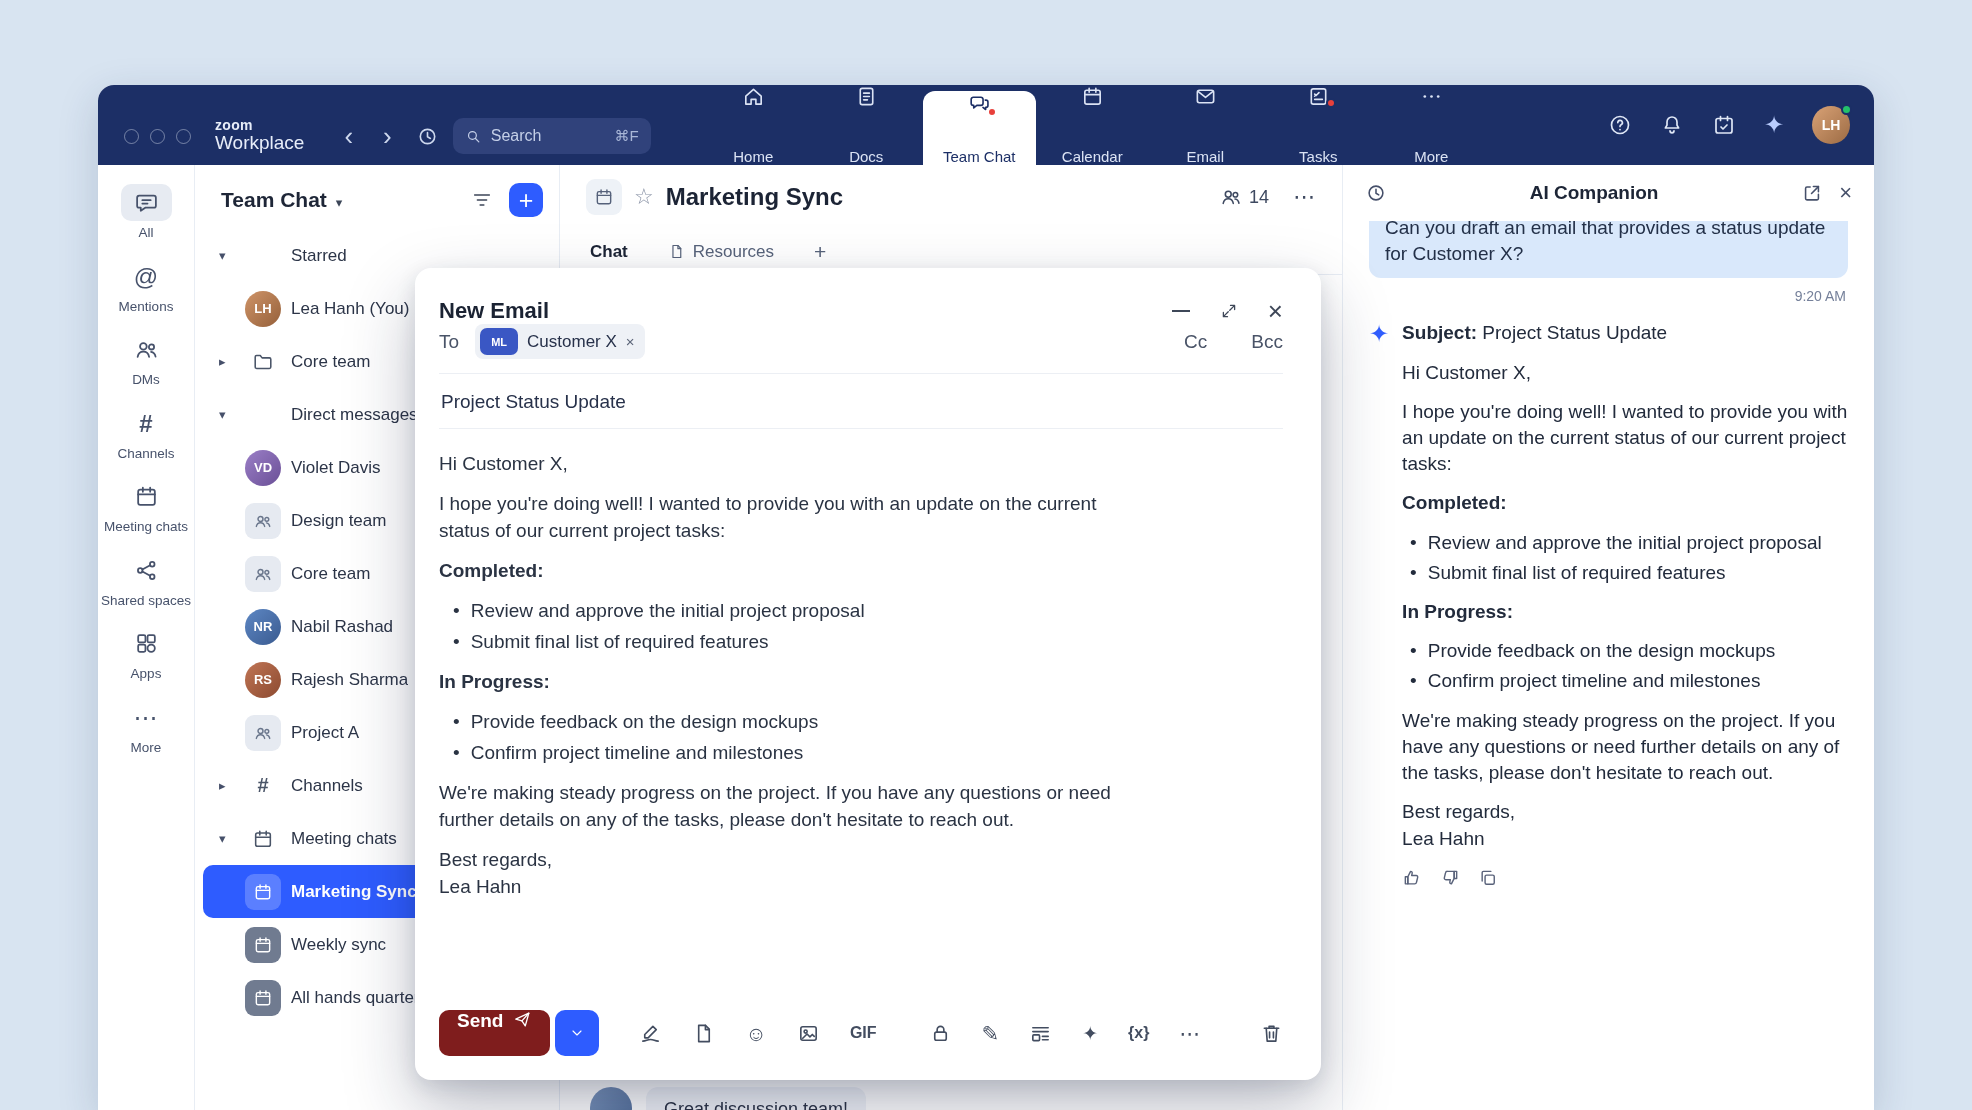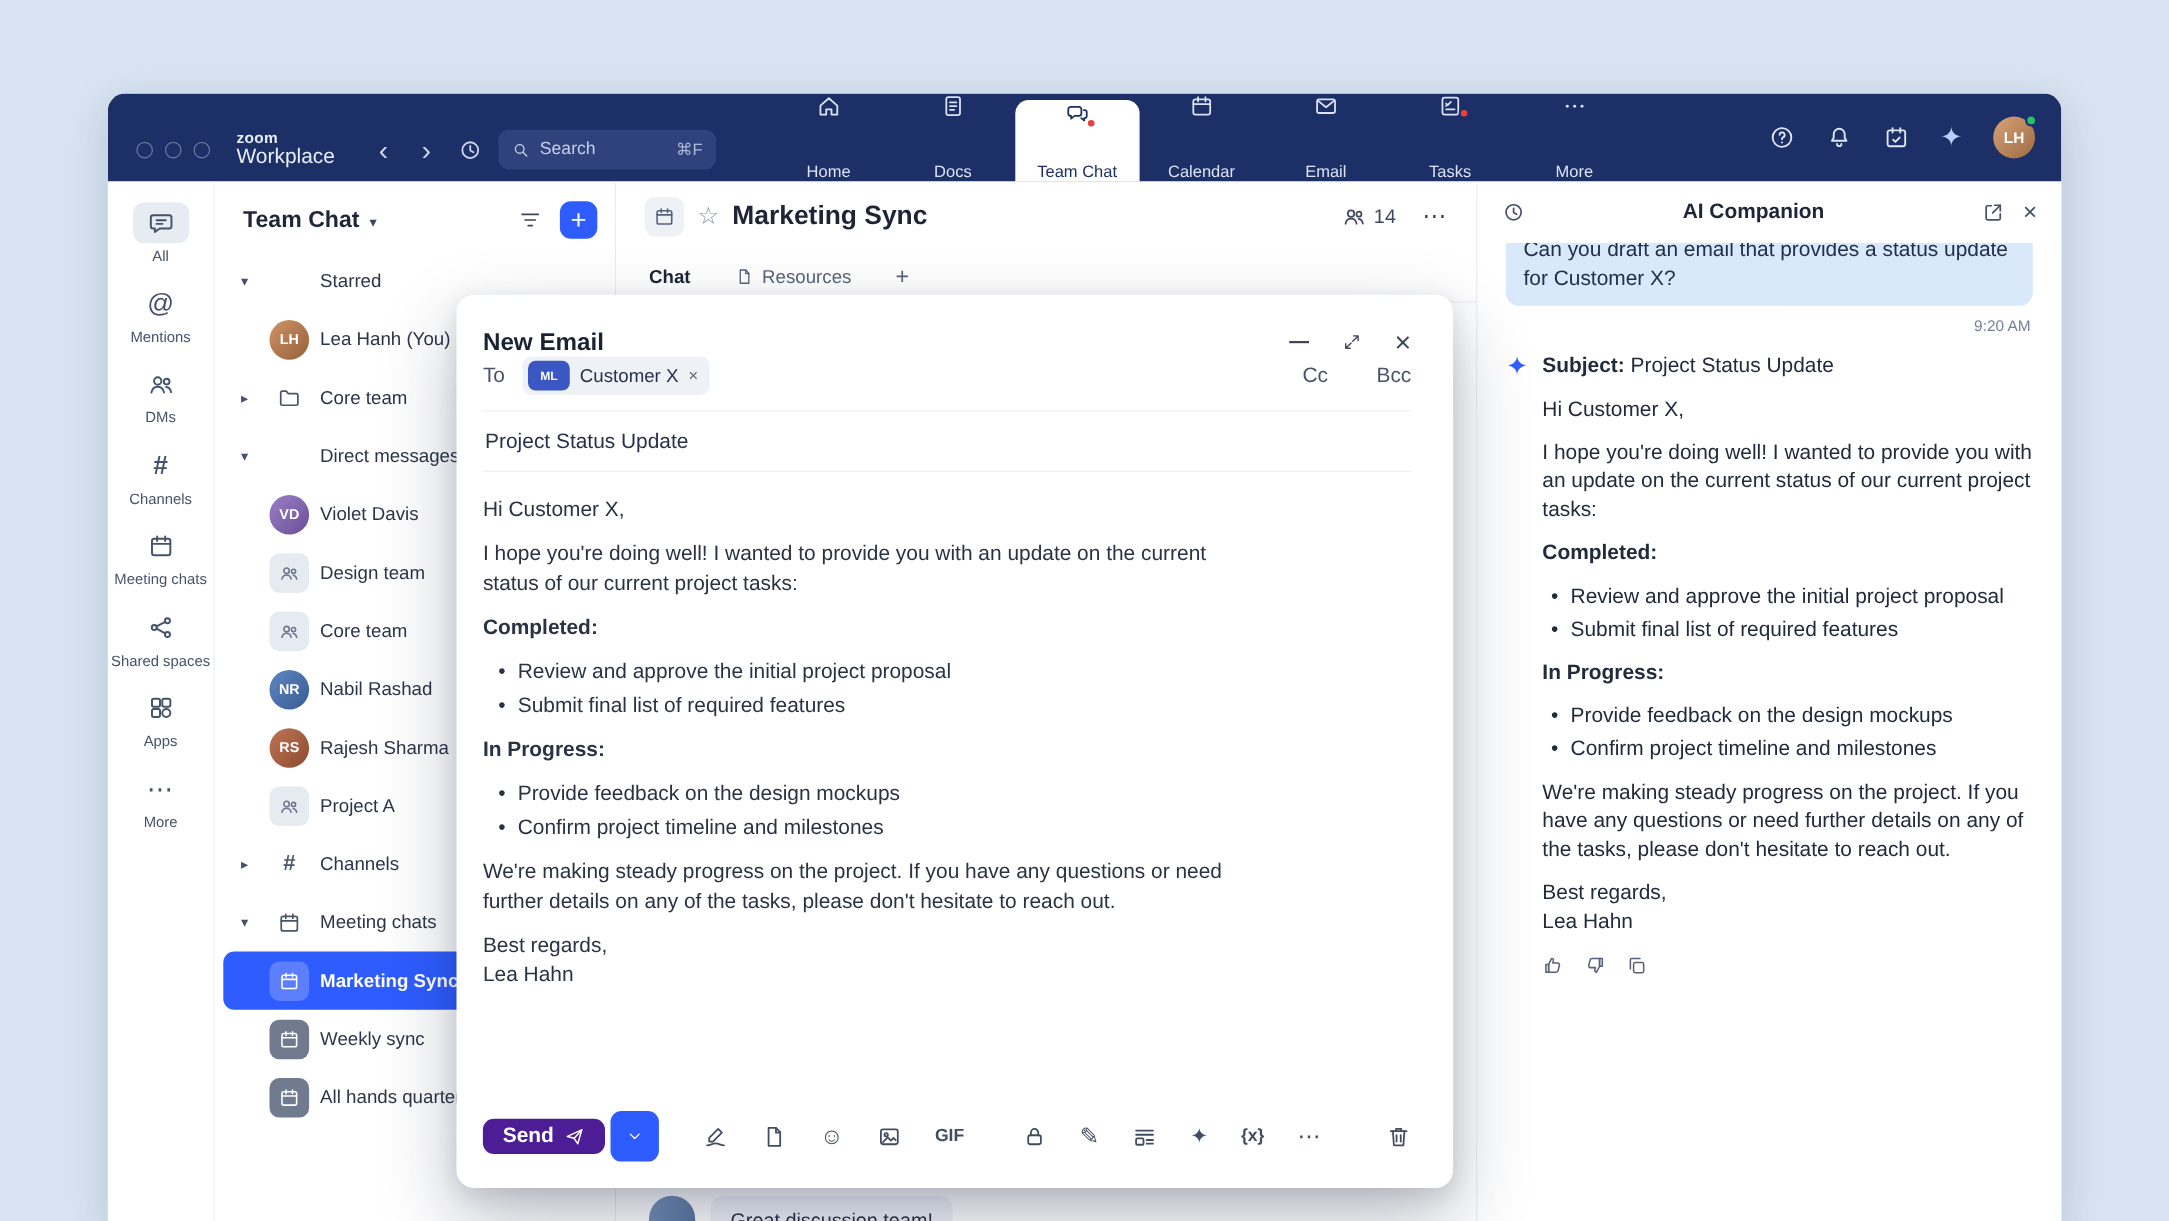--- a/index.html
+++ b/index.html
@@ -148,22 +148,22 @@
   .chip-name { font-size:17px; color:#27314a; }
   .chip-x { font-size:15px; color:#5b6478; cursor:pointer; }
   .ccbcc { margin-left:auto; display:flex; gap:44px; }
   .ccbcc span { cursor:pointer; }
   .m-subject { padding:17px 2px 15px; font-size:19px; color:#27314a; border-bottom:1px solid #eceff4; }
   .m-body { flex:1; padding-top:22px; font-size:19px; line-height:1.42; color:#2a3343; overflow:hidden; max-width:705px; }
   .m-body p { margin:0 0 13px; }
   .m-ul { margin:0 0 13px; padding-left:14px; list-style:none; }
   .sig { margin-top:44px; }
   .m-foot { display:flex; align-items:center; padding-top:10px; }
-  .send { height:32px; background:#4c1d95; border-radius:10px; color:#fff; font-size:19px; font-weight:600;
-          display:flex; align-items:center; gap:10px; padding:0 18px; border:none; cursor:pointer;
+  .send { height:46px; background:#7f1d1d; border-radius:10px; color:#fff; font-size:19px; font-weight:600;
+          display:flex; align-items:flex-start; gap:10px; padding:0 18px; border:none; cursor:pointer;
           font-family:"Liberation Sans","DejaVu Sans",sans-serif; }
   .send svg { width:19px; height:19px; }
   .send-dd { width:44px; height:46px; border-radius:10px; background:#2e5cff; color:#fff; margin-left:5px;
              display:flex; align-items:center; justify-content:center; border:none; cursor:pointer; }
   .send-dd svg { width:16px; height:16px; }
   .f-ics { display:flex; align-items:center; gap:30px; margin-left:40px; color:#434d60; }
   .f-ics svg { width:23px; height:23px; cursor:pointer; }
   .f-ics .txtic { font-size:16px; font-weight:bold; cursor:pointer; }
   .f-ics .glyphic { font-size:21px; cursor:pointer; line-height:1; }
   .gap2 { margin-left:22px; }

